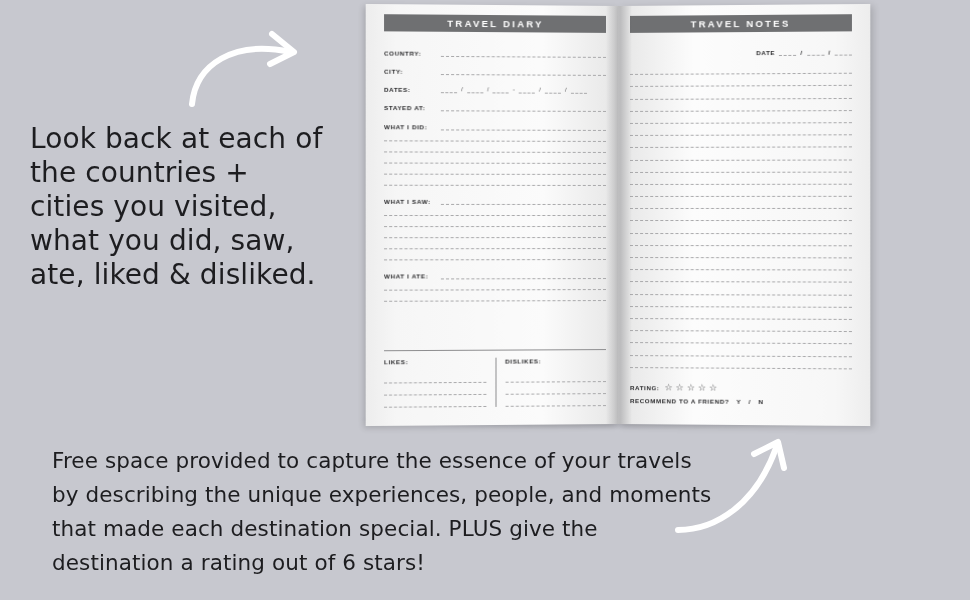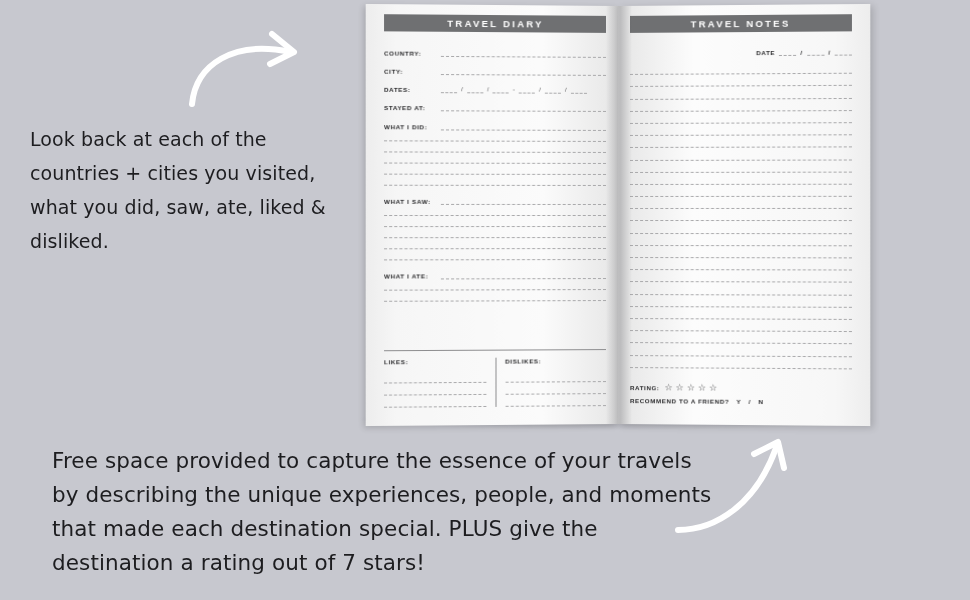--- a/index.html
+++ b/index.html
@@ -19,21 +19,21 @@
   
   .copy {
     position: absolute;
     color: #1d1d20;
     font-family: "DejaVu Sans", sans-serif;
     letter-spacing: 0.1px;
   }
   #copy-top {
     left: 30px; top: 122px;
     width: 300px;
-    font-size: 19px;
+    font-size: 28px;
     line-height: 34px;
   }
   #copy-bottom {
     left: 52px; top: 444px;
     width: 660px;
     font-size: 21.5px;
     line-height: 34px;
   }
 
   
@@ -202,21 +202,21 @@
     background: radial-gradient(ellipse at center, rgba(90,90,100,0.30) 0%, rgba(90,90,100,0) 72%);
     pointer-events: none;
   }
 </style>
 </head>
 <body>
 
 <div id="root">
 
   <div class="copy" id="copy-top">Look back at each of the countries + cities you visited, what you did, saw, ate, liked &amp; disliked.</div>
-  <div class="copy" id="copy-bottom">Free space provided to capture the essence of your travels by describing the unique experiences, people, and moments that made each destination special. PLUS give the destination a rating out of 7 stars!</div>
+  <div class="copy" id="copy-bottom">Free space provided to capture the essence of your travels by describing the unique experiences, people, and moments that made each destination special. PLUS give the destination a rating out of 6 stars!</div>
 
   <div class="arrow" id="arrow-top">
     <svg width="120" height="80" viewBox="0 0 120 80">
       <path d="M6 74 C 10 34, 48 10, 104 22" stroke="#ffffff" stroke-width="6" fill="none" stroke-linecap="round"></path>
       <path d="M86 4 L108 22 L84 34" stroke="#ffffff" stroke-width="6" fill="none" stroke-linecap="round" stroke-linejoin="round"></path>
     </svg>
   </div>
 
   <div class="arrow" id="arrow-bottom">
     <svg width="130" height="96" viewBox="0 0 130 96">

